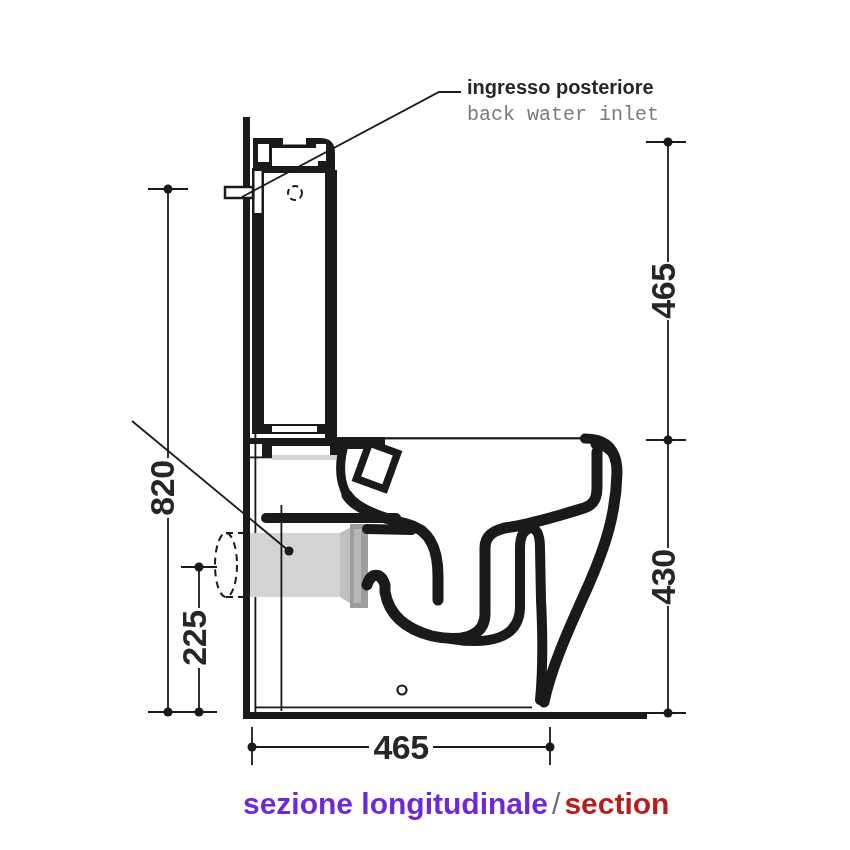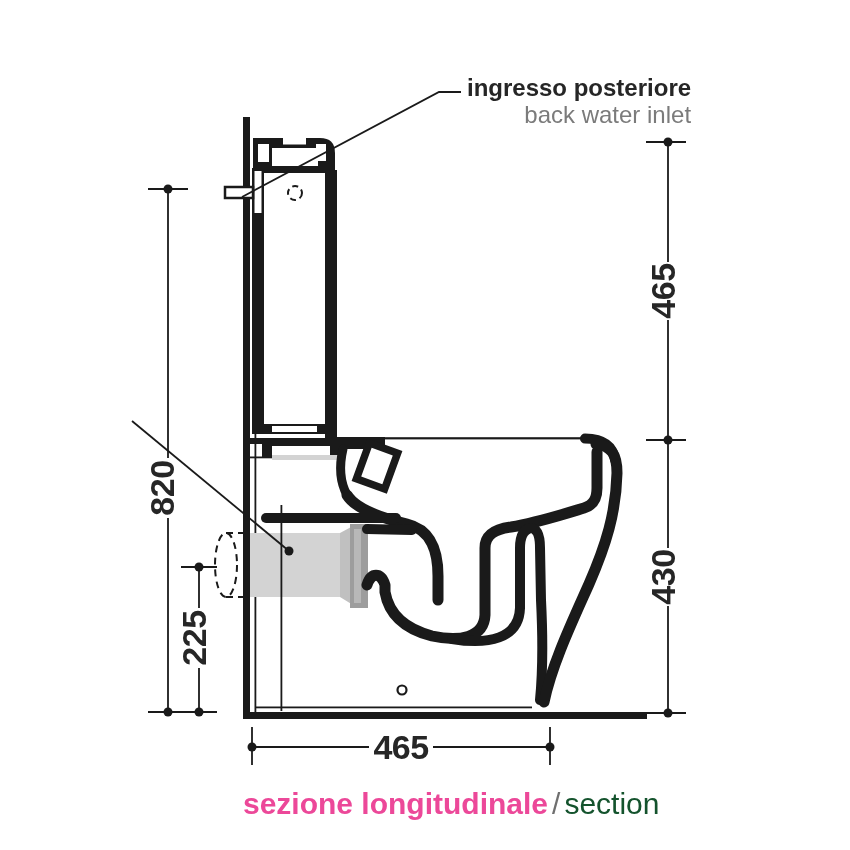--- a/index.html
+++ b/index.html
@@ -1,27 +1,27 @@
 <!DOCTYPE html>
 <html><head>
 <meta charset="utf-8">
 <style>
   html,body{margin:0;padding:0;background:#ffffff;}
   #canvas{position:relative;width:850px;height:850px;background:#ffffff;overflow:hidden;
           font-family:"Liberation Sans", sans-serif;}
   #drawing{position:absolute;left:0;top:0;}
   .dim-text{font-family:"Liberation Sans", sans-serif;font-weight:bold;font-size:34px;
             fill:#262626;letter-spacing:-0.5px;}
-  .annotation{position:absolute;left:467px;top:74px;line-height:27px;font-size:24px;white-space:nowrap;text-align:right;}
+  .annotation{position:absolute;left:467px;top:74px;line-height:27px;font-size:20px;white-space:nowrap;}
   .annotation .bold{font-weight:bold;color:#262626;display:block;}
-  .annotation .light{font-weight:normal;color:#7b7b7b;display:block;}
+  .annotation .light{font-weight:normal;color:#7b7b7b;display:block;font-family:Liberation Mono, monospace;}
   .caption{position:absolute;left:243px;top:787px;font-size:30px;white-space:nowrap;}
-  .caption .title{font-weight:bold;color:#ec4899;margin-top:32px;}
+  .caption .title{font-weight:bold;color:#6d28d9;margin-top:32px;}
   .caption .sep{font-weight:normal;color:#6f6f6f;padding:0 4px;}
-  .caption .sub{font-weight:normal;color:#14532d;}
+  .caption .sub{font-weight:bold;color:#b91c1c;}
   .stroke{stroke:#1a1a1a;fill:none;}
 </style>
 </head>
 <body>
 
 <div id="canvas">
 
   <svg id="drawing" width="850" height="850" viewBox="0 0 850 850">
 
     <g>

